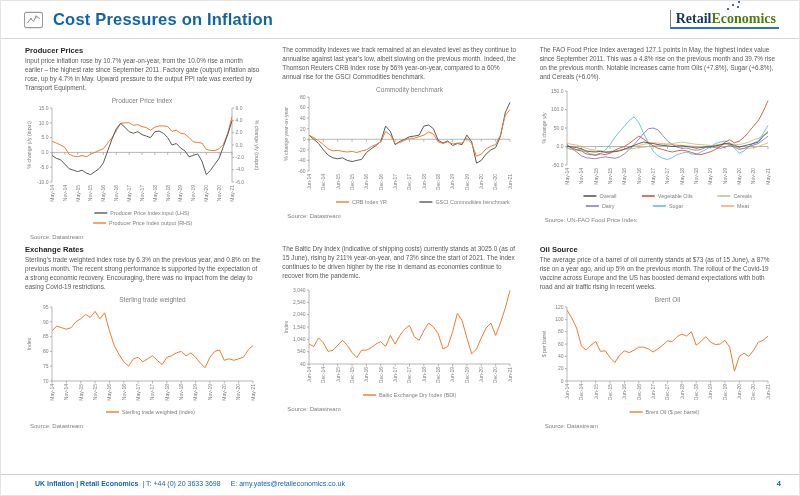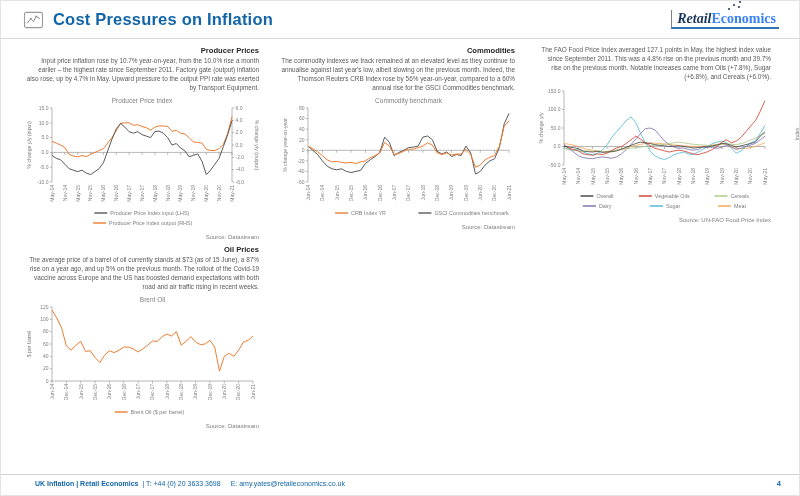--- a/index.html
+++ b/index.html
@@ -1,35 +1,35 @@
 <!DOCTYPE html>
 <html><head>
 <meta charset="utf-8">
 <style>
   html,body{margin:0;padding:0;background:#f2f2f2;}
   .page{width:800px;height:496px;background:#fff;position:relative;
         font-family:"Liberation Sans",sans-serif;border:1px solid #e3e3e3;
-        box-sizing:border-box;overflow:hidden;text-align:right;}
+        box-sizing:border-box;overflow:hidden;}
   
   .header{height:37px;display:flex;align-items:center;padding:0 14px;
           border-bottom:1.5px solid #d8d8d8;}
   .header-icon{width:21px;height:18px;margin:0 9px 0 8px;flex:0 0 auto;}
   .page-title{font-size:16.5px;font-weight:bold;color:#1265a7;margin:0;letter-spacing:.2px;}
   .logo{margin-left:auto;margin-right:6px;position:relative;
         font-family:"Liberation Serif",serif;font-weight:bold;font-size:14px;
         padding:1px 3px 0 5px;border-left:1.5px solid #808080;border-bottom:2px solid #2e74b5;
         line-height:1.2;}
-  .logo .p1{color:#17365d;font-style:italic;} .logo .p2{color:#3b82f6;}
+  .logo .p1{color:#17365d;} .logo .p2{color:#4d7c0f;}
   .logo-dots span{position:absolute;width:2px;height:2px;border-radius:50%;background:#17365d;}
   .logo-dots span:nth-child(1){top:-2px;left:56px;}
   .logo-dots span:nth-child(2){top:-6px;left:61px;}
   .logo-dots span:nth-child(3){top:-9px;left:67px;}
   .logo-dots span:nth-child(4){top:-4px;left:66px;}
   
-  .content{display:grid;grid-template-columns:repeat(5,1fr);column-gap:22px;row-gap:5px;
+  .content{display:grid;grid-template-columns:repeat(3,1fr);column-gap:22px;row-gap:5px;
            padding:7px 24px 0 24px;}
   .panel-title{font-size:7.6px;font-weight:bold;color:#262626;margin:0 0 2px 0;}
   .panel-body{font-size:6.4px;line-height:1.4;color:#595959;margin:0 0 2px 0;}
   .chart{width:234px;}
   .source{font-size:6px;color:#7f7f7f;margin:0 0 0 5px;}
   
   .footer{position:absolute;left:0;right:0;bottom:3px;height:17px;border-top:1px solid #cfcfcf;
           display:flex;align-items:center;padding:0 18px 0 34px;font-size:7px;color:#1265a7;}
   .footer .seg{margin-right:4px;}
   .footer .bold{font-weight:bold;}
@@ -127,21 +127,20 @@
             <polyline points="27.0,60.4 31.3,63.3 35.6,64.8 39.9,69.2 44.1,73.7 48.4,75.2 52.7,76.6 57.0,75.2 61.3,78.1 65.6,79.6 69.9,76.6 74.1,73.7 78.4,67.8 82.7,55.9 87.0,44.1 91.3,33.7 95.6,28.4 99.9,32.2 104.1,36.7 108.4,38.2 112.7,36.7 117.0,39.6 121.3,41.1 125.6,42.6 129.9,36.7 134.1,36.1 138.4,38.2 142.7,42.6 147.0,50.0 151.3,48.5 155.6,53.0 159.9,55.9 164.1,61.8 168.4,60.4 172.7,58.9 177.0,66.3 181.3,79.6 185.6,75.2 189.9,69.2 194.1,63.3 198.4,51.5 202.7,39.6 207.0,25.7" fill="none" stroke="#5a5a5a" stroke-width="1" stroke-linejoin="round"></polyline>
             <line x1="69.3" y1="118" x2="82.3" y2="118" stroke="#5a5a5a" stroke-width="1.4"></line>
             <text x="85.3" y="119.8" font-size="5.4" fill="#7f7f7f">Producer Price Index input (LHS)</text>
             <line x1="68.07499999999999" y1="128" x2="81.07499999999999" y2="128" stroke="#ED7D31" stroke-width="1.4"></line>
             <text x="84.07499999999999" y="129.8" font-size="5.4" fill="#7f7f7f">Producer Price Index output (RHS)</text>
           </svg></div>
       <div class="source">Source: Datastream</div>
     </section>
 
     <section class="panel">
-      <h2 class="panel-title">Commodities</h2>
       <p class="panel-body">The commodity indexes we track remained at an elevated level as they continue to annualise against last year's low, albeit slowing on the previous month. Indeed, the Thomson Reuters CRB Index rose by 56% year-on-year, compared to a 60% annual rise for the GSCI Commodities benchmark.</p>
       <div class="chart"><svg xmlns="http://www.w3.org/2000/svg" width="234" height="125" font-family="Liberation Sans, sans-serif">
             <text x="127.5" y="8" font-size="6.5" fill="#7f7f7f" text-anchor="middle">Commodity benchmark</text>
             <line x1="27" y1="13" x2="27" y2="87" stroke="#9a9a9a" stroke-width="0.7"></line>
             <line x1="25" y1="13" x2="27" y2="13" stroke="#9a9a9a" stroke-width="0.7"></line>
             <text x="23.5" y="14.8" font-size="5" fill="#7f7f7f" text-anchor="end">80</text>
             <line x1="25" y1="23.571428571428577" x2="27" y2="23.571428571428577" stroke="#9a9a9a" stroke-width="0.7"></line>
             <text x="23.5" y="25.371428571428577" font-size="5" fill="#7f7f7f" text-anchor="end">60</text>
             <line x1="25" y1="34.14285714285714" x2="27" y2="34.14285714285714" stroke="#9a9a9a" stroke-width="0.7"></line>
             <text x="23.5" y="35.942857142857136" font-size="5" fill="#7f7f7f" text-anchor="end">40</text>
@@ -259,20 +258,21 @@
             <text x="61.875" y="123.8" font-size="5.4" fill="#7f7f7f">Dairy</text>
             <line x1="112.875" y1="122" x2="125.875" y2="122" stroke="#4ab5d3" stroke-width="1.4"></line>
             <text x="128.875" y="123.8" font-size="5.4" fill="#7f7f7f">Sugar</text>
             <line x1="181.1" y1="122" x2="194.1" y2="122" stroke="#f4a24a" stroke-width="1.4"></line>
             <text x="197.1" y="123.8" font-size="5.4" fill="#7f7f7f">Meat</text>
           </svg></div>
       <div class="source">Source: UN-FAO Food Price Index</div>
     </section>
 
     <section class="panel">
+      <h2 class="panel-title">Exchange Rates</h2>
       <p class="panel-body">Sterling's trade weighted index rose by 6.3% on the previous year, and 0.8% on the previous month. The recent strong performance is supported by the expectation of a strong economic recovery. Encouraging, there was no impact from the delay to easing Covid-19 restrictions.</p>
       <div class="chart"><svg xmlns="http://www.w3.org/2000/svg" width="234" height="125" font-family="Liberation Sans, sans-serif">
             <text x="127.5" y="8" font-size="6.5" fill="#7f7f7f" text-anchor="middle">Sterling trade weighted</text>
             <line x1="27" y1="13" x2="27" y2="87" stroke="#9a9a9a" stroke-width="0.7"></line>
             <line x1="25" y1="13" x2="27" y2="13" stroke="#9a9a9a" stroke-width="0.7"></line>
             <text x="23.5" y="14.8" font-size="5" fill="#7f7f7f" text-anchor="end">95</text>
             <line x1="25" y1="27.799999999999997" x2="27" y2="27.799999999999997" stroke="#9a9a9a" stroke-width="0.7"></line>
             <text x="23.5" y="29.599999999999998" font-size="5" fill="#7f7f7f" text-anchor="end">90</text>
             <line x1="25" y1="42.6" x2="27" y2="42.6" stroke="#9a9a9a" stroke-width="0.7"></line>
             <text x="23.5" y="44.4" font-size="5" fill="#7f7f7f" text-anchor="end">85</text>
@@ -372,21 +372,21 @@
             <line x1="228" y1="81" x2="228" y2="83.5" stroke="#9a9a9a" stroke-width="0.7"></line>
             <text transform="rotate(-90 228 84)" x="228" y="84" dy="1.8" font-size="5" fill="#7f7f7f" text-anchor="end">Jun-21</text>
             <polyline points="27.0,61.0 31.8,63.5 36.6,54.9 41.4,59.8 46.1,68.4 50.9,67.2 55.7,62.3 60.5,57.3 65.3,62.3 70.1,69.7 74.9,74.6 79.6,67.2 84.4,67.2 89.2,64.7 94.0,61.0 98.8,58.6 103.6,63.5 108.4,52.4 113.1,61.0 117.9,52.4 122.7,46.2 127.5,42.5 132.3,53.6 137.1,57.3 141.9,47.5 146.6,40.1 151.4,43.8 156.2,50.7 161.0,66.0 165.8,63.5 170.6,48.7 175.4,30.2 180.1,37.6 184.9,54.9 189.7,70.9 194.5,66.0 199.3,54.9 204.1,45.0 208.9,40.1 213.6,52.4 218.4,40.1 223.2,25.3 228.0,7.4" fill="none" stroke="#ED7D31" stroke-width="1" stroke-linejoin="round"></polyline>
             <line x1="81.025" y1="112" x2="94.025" y2="112" stroke="#ED7D31" stroke-width="1.4"></line>
             <text x="97.025" y="113.8" font-size="5.4" fill="#7f7f7f">Baltic Exchange Dry Index (BDI)</text>
           </svg></div>
       <div class="source">Source: Datastream</div>
     </section>
 
     <section class="panel">
-      <h2 class="panel-title">Oil Prices</h2>
+      <h2 class="panel-title">Oil Source</h2>
       <p class="panel-body">The average price of a barrel of oil currently stands at $73 (as of 15 June), a 87% rise on a year ago, and up 5% on the previous month. The rollout of the Covid-19 vaccine across Europe and the US has boosted demand expectations with both road and air traffic rising in recent weeks.</p>
       <div class="chart"><svg xmlns="http://www.w3.org/2000/svg" width="234" height="125" font-family="Liberation Sans, sans-serif">
             <text x="127.5" y="8" font-size="6.5" fill="#7f7f7f" text-anchor="middle">Brent Oil</text>
             <line x1="27" y1="13" x2="27" y2="87" stroke="#9a9a9a" stroke-width="0.7"></line>
             <line x1="25" y1="13" x2="27" y2="13" stroke="#9a9a9a" stroke-width="0.7"></line>
             <text x="23.5" y="14.8" font-size="5" fill="#7f7f7f" text-anchor="end">120</text>
             <line x1="25" y1="25.33333333333333" x2="27" y2="25.33333333333333" stroke="#9a9a9a" stroke-width="0.7"></line>
             <text x="23.5" y="27.13333333333333" font-size="5" fill="#7f7f7f" text-anchor="end">100</text>
             <line x1="25" y1="37.66666666666667" x2="27" y2="37.66666666666667" stroke="#9a9a9a" stroke-width="0.7"></line>
             <text x="23.5" y="39.46666666666667" font-size="5" fill="#7f7f7f" text-anchor="end">80</text>

